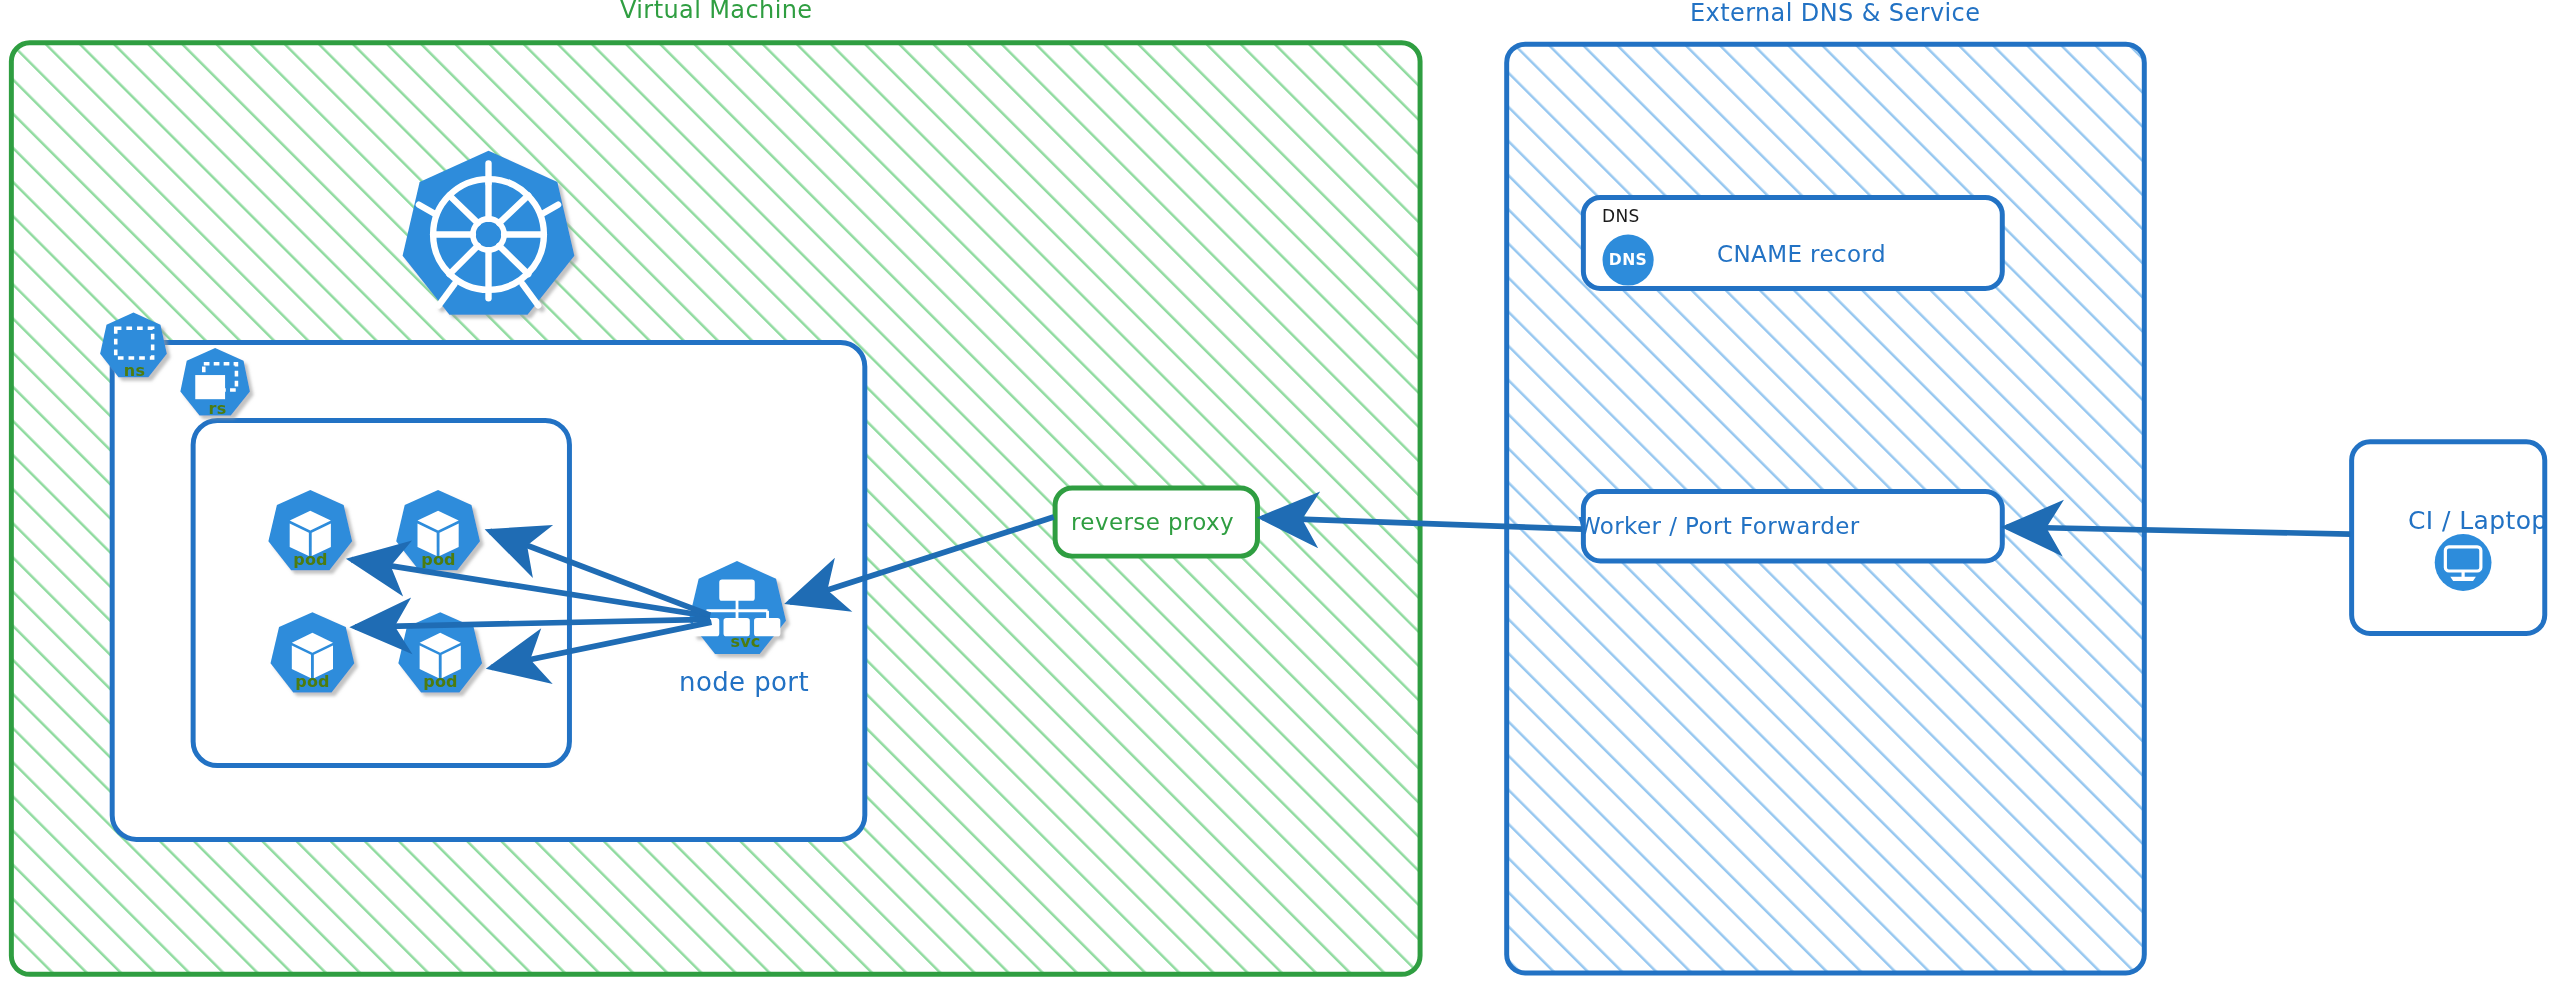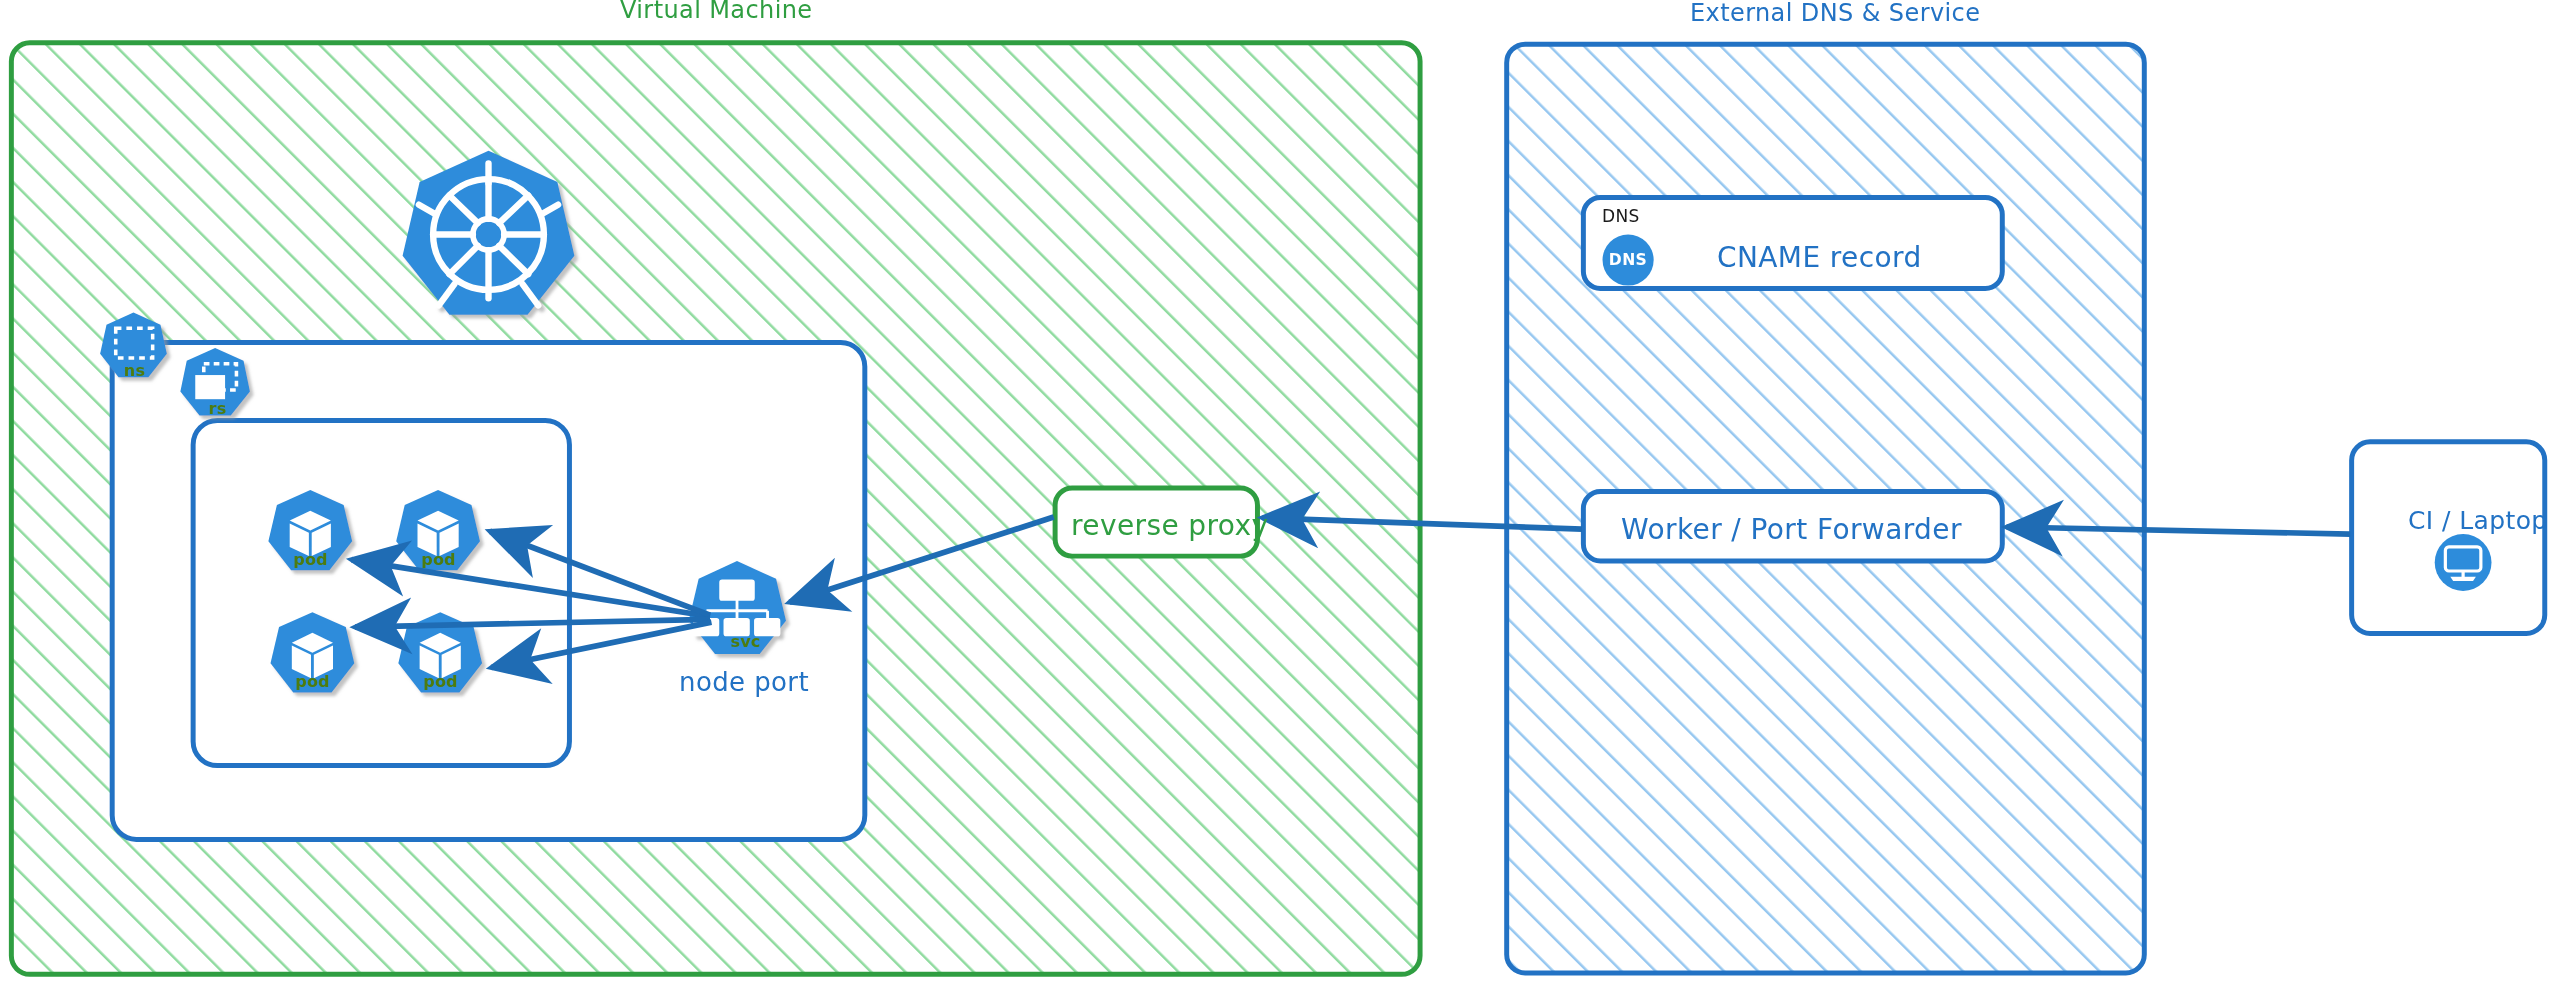--- a/index.html
+++ b/index.html
@@ -34,21 +34,21 @@
     letter-spacing: 0.4px;
   }
   .zone-title {
     font-size: 24px;
     font-weight: 400;
   }
   .zone-title.green { color: #2f9e41; }
   .zone-title.blue  { color: #2272c4; }
 
   .box-label {
-    font-size: 28px;
+    font-size: 23px;
     font-weight: 400;
   }
   .box-label.green { color: #2f9e41; }
   .box-label.blue  { color: #2272c4; }
 
   .small-cap {
     font-size: 17px;
     color: #1a1a1a;
     font-weight: 500;
   }
@@ -242,18 +242,18 @@
   <div class="lbl nodeport-label" style="left:679px; top:667px;">node port</div>
 
   <div class="lbl box-label green" style="left:1071px; top:509px;">reverse proxy</div>
 
   <div class="lbl small-cap" style="left:1602px; top:206px;">DNS</div>
 
   <div class="lbl dns-pill-text" style="left:1604px; top:251px; width:48px; text-align:center;">DNS</div>
 
   <div class="lbl box-label blue" style="left:1717px; top:241px;">CNAME record</div>
 
-  <div class="lbl box-label blue" style="left:1621px; top:513px;text-align:right;">Worker / Port Forwarder</div>
+  <div class="lbl box-label blue" style="left:1578px; top:513px;text-align:right;">Worker / Port Forwarder</div>
 
   <div class="lbl box-label blue" style="left:2408px; top:506px; font-size:25px;">CI / Laptop</div>
 
 </div>
 
 
 </body></html>

